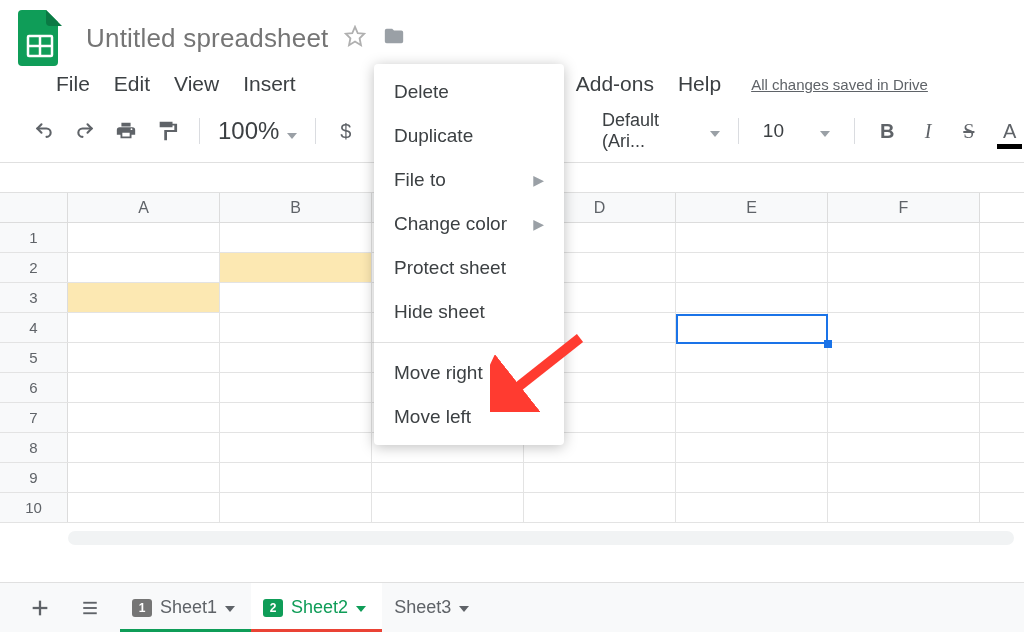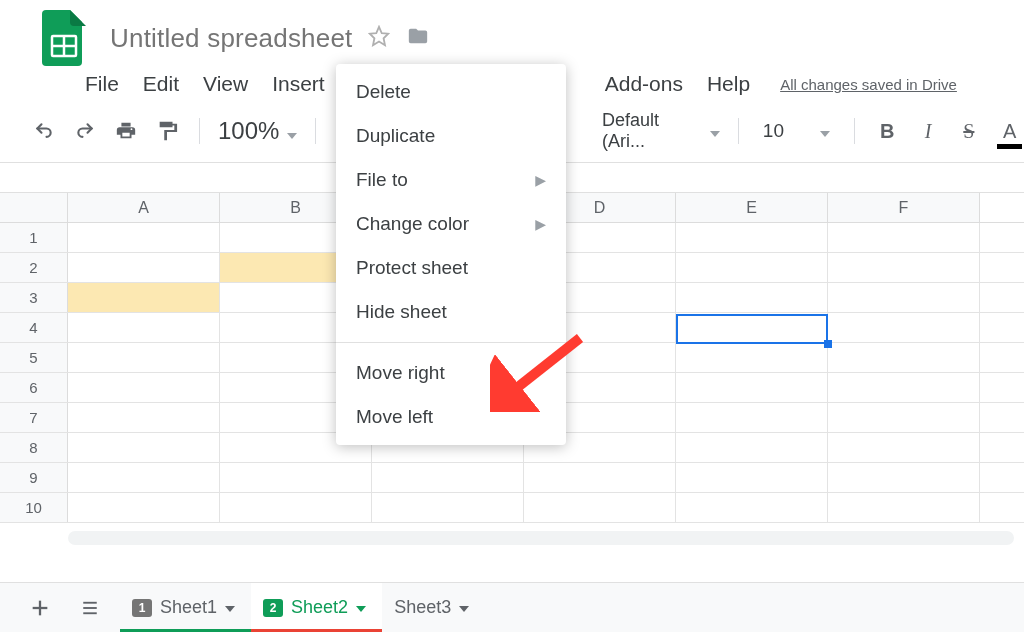--- a/index.html
+++ b/index.html
@@ -1,28 +1,28 @@
 <!DOCTYPE html>
 <html><head>
 <meta charset="utf-8">
 <style>
   * { box-sizing: border-box; }
   html, body { margin:0; padding:0; font-family: Arial, "Helvetica Neue", sans-serif; background:#fff; color:#3c4043; }
   body { width:1024px; height:632px; overflow:hidden; position:relative; }
 
   
-  .titlebar { display:flex; align-items:center; padding:10px 18px 0 18px;margin-left:24px; }
+  .titlebar { display:flex; align-items:center; padding:10px 18px 0 18px; }
   .app-icon { width:44px; height:56px; border-radius:3px; position:relative; margin-right:24px; }
   .app-icon svg { display:block; }
   .title-area { display:flex; align-items:center; gap:16px; }
   .doc-title { font-size:26px; color:#757575; letter-spacing:0.2px; }
   .star-icon, .folder-icon { color:#9aa0a6; }
 
   
-  .menubar { display:flex; align-items:center; gap:24px; padding:6px 0 8px 85px; font-size:21px; color:#3c4043;}
+  .menubar { display:flex; align-items:center; gap:24px; padding:6px 0 8px 56px; font-size:21px; color:#3c4043;}
   .menubar .menu-item { cursor:pointer; }
   .saved-msg { text-decoration: underline; color:#5f6368; font-size:15px; margin-left:6px;}
 
   
   .toolbar { display:flex; align-items:center; gap:12px; padding:6px 0 10px 30px; border-bottom:1px solid #e0e0e0; }
   .tb-btn { width:30px; height:30px; display:flex; align-items:center; justify-content:center; color:#5f6368; cursor:pointer;}
   .tb-sep { width:1px; height:26px; background:#dadce0; margin:0 6px;}
   .tb-combo { display:flex; align-items:center; gap:8px; font-size:24px; color:#3c4043; cursor:pointer;}
   .tb-combo .chev { color:#9aa0a6; }
   .dollar { font-size:20px; color:#5f6368; padding:0 6px;}
@@ -57,21 +57,21 @@
   
   .sheet-bar { position:absolute; bottom:0; left:0; right:0; height:50px; display:flex; align-items:center; padding:0 20px; gap:10px; background:#f8f9fa; border-top:1px solid #e0e0e0;}
   .sb-btn { width:40px; height:40px; display:flex; align-items:center; justify-content:center; color:#5f6368; cursor:pointer;}
   .sheet-tab { height:100%; display:flex; align-items:center; gap:8px; padding:0 16px 0 12px; font-size:18px; color:#5f6368; cursor:pointer; position:relative;}
   .sheet-tab.active { color:#0f9d58; font-weight:500; background:#fff;}
   .sheet-tab .chev { font-size:12px;}
   .sheet-tab .badge { width:20px; height:18px; border-radius:3px; display:inline-flex; align-items:center; justify-content:center; color:#fff; font-size:12px; font-weight:bold;}
   .underline-bar { position:absolute; bottom:-1px; left:0; right:0; height:4px;}
 
   
-  .ctx-menu { position:absolute; left:336px; top:64px; width:230px; background:#fff; border-radius:4px; box-shadow:0 2px 14px rgba(0,0,0,0.25); padding:6px 0; z-index:50;}
+  .ctx-menu { position:absolute; left:374px; top:64px; width:190px; background:#fff; border-radius:4px; box-shadow:0 2px 14px rgba(0,0,0,0.25); padding:6px 0; z-index:50;}
   .ctx-item { height:44px; display:flex; align-items:center; justify-content:space-between; padding:0 20px; font-size:19px; color:#3c4043; cursor:pointer;}
   .ctx-sep { height:1px; background:#e0e0e0; margin:8px 0;}
   .submenu-arr { color:#9aa0a6; font-size:14px;}
 
   
   .arrow-annot { position:absolute; left:490px; top:332px; z-index:60; pointer-events:none;}
 
   .chev-down::after{content:""; display:inline-block; width:0;height:0;border-left:5px solid transparent;border-right:5px solid transparent;border-top:6px solid currentColor;}
 </style>
 </head>

